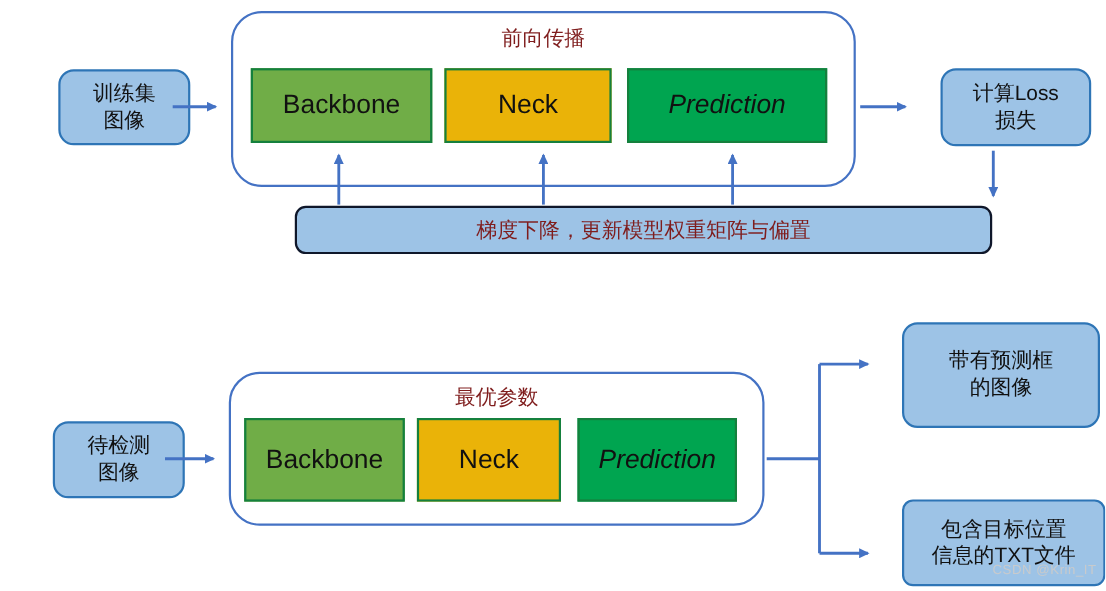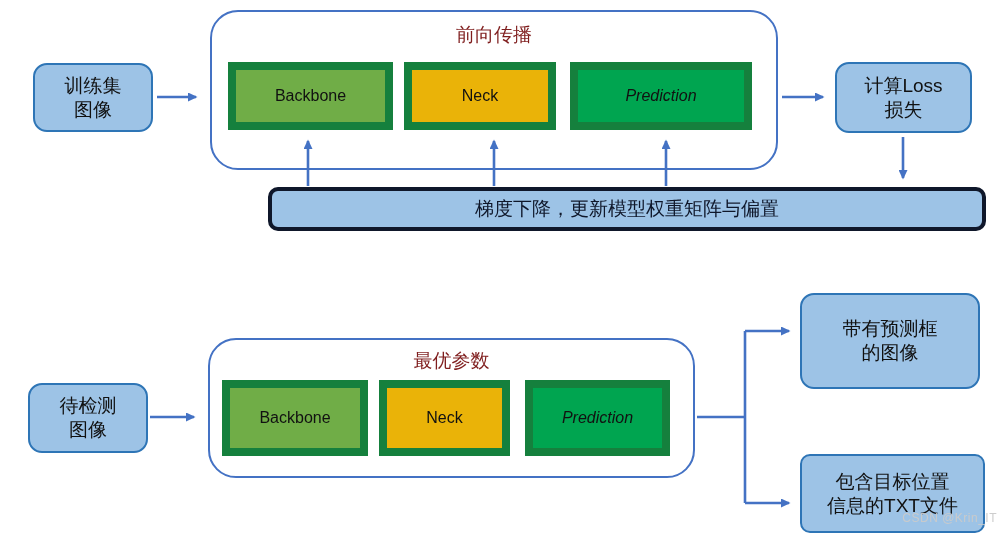--- a/index.html
+++ b/index.html
@@ -14,54 +14,55 @@
   .node{
     position:absolute;
     background:#9DC3E6;
     border:2.5px solid #2E75B6;
     border-radius:14px;
     display:flex;flex-direction:column;
     align-items:center;justify-content:center;
     color:#111;font-size:19px;line-height:1.25;
     text-align:center;
     box-sizing:border-box;
+    margin-left:20px;
   }
   
   .container-box{
     position:absolute;
     background:#ffffff;
     border:2px solid #4472C4;
     border-radius:28px;
     box-sizing:border-box;
   }
   .container-title{
     position:absolute;
     width:100%;text-align:center;
     font-size:19px;color:#7f1d1d;
   }
   
   .stage{
     position:absolute;
-    border:8px solid #15803d;
+    border:2px solid #15803d;
     display:flex;align-items:center;justify-content:center;
-    font-size:16px;color:#111;
+    font-size:24px;color:#111;
     box-sizing:border-box;
   }
   .stage.backbone{background:#70AD47;}
   .stage.neck{background:#eab308;}
   .stage.prediction{background:#00A550;font-style:italic;}
   
   .bar{
     position:absolute;
-    left:268px;top:187px;width:718px;height:44px;
+    left:268px;top:187px;width:634px;height:44px;
     background:#9DC3E6;
-    border:4px solid #0f172a;
+    border:2px solid #0f172a;
     border-radius:10px;
     display:flex;align-items:center;justify-content:center;
-    font-size:19px;color:#0f172a;
+    font-size:19px;color:#7f1d1d;
     box-sizing:border-box;
   }
   .arrow-layer{
     position:absolute;left:0;top:0;width:1005px;height:537px;
     pointer-events:none;z-index:10;
   }
   .watermark{
     position:absolute;
     right:8px;top:511px;
     font-size:12px;

